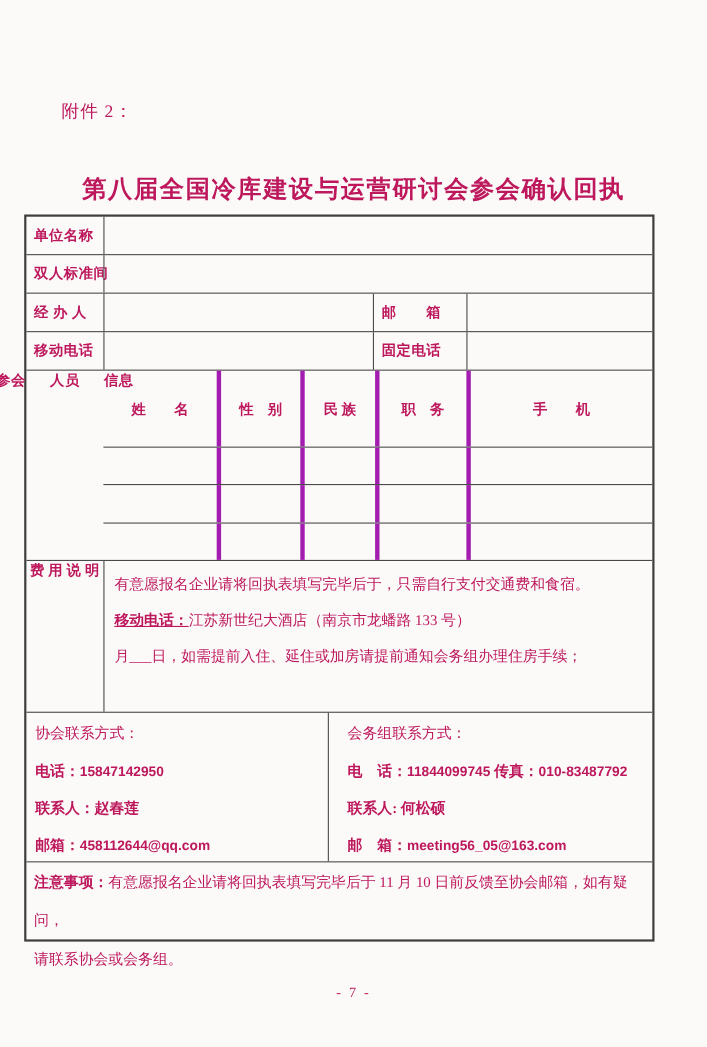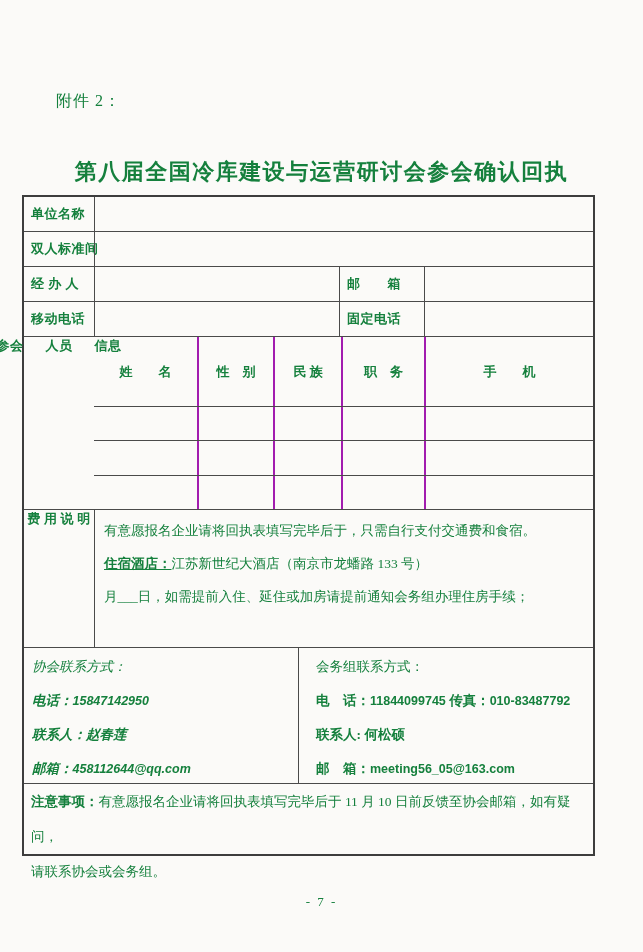--- a/index.html
+++ b/index.html
@@ -3,21 +3,21 @@
 <meta charset="utf-8">
 <style>
   * { box-sizing: border-box; margin: 0; padding: 0; }
   html,body { background:#e9e9e9; }
   .page {
     position: relative;
     width: 643px; height: 952px;
     margin: 0 auto;
     background: #fbfaf8;
     font-family: "Liberation Serif", "DejaVu Serif", serif;
-    color: #15803d;
+    color: #be185d;
     overflow: hidden;
   }
   .attachment {
     position: absolute; left: 56px; top: 91px;
     font-size: 16px; letter-spacing: 1px;
   }
   .title {
     position: absolute; top: 157px; left: 0; width: 100%;
     text-align: center; font-size: 22px; font-weight: bold;
     letter-spacing: 1.5px;
@@ -46,41 +46,41 @@
   .stack {
     display: flex; flex-direction: row; align-items: flex-start;
     justify-content: center; padding-left: 0; gap: 22px;
   }
   .stack.tight { gap: 0; justify-content: space-evenly; }
 
   .pgrid { flex: 1; display: flex; flex-direction: column; }
   .prow { display: flex; flex: 1; border-top: 1px solid #4a4a4a; }
   .prow:first-child { border-top: none; height: 69px; flex: none; }
   .pcell {
-    border-left: 2px solid #a21caf;
+    border-left: 4px solid #a21caf;
     display: flex; align-items: center; justify-content: center;
     font-weight: bold; white-space: pre;
   }
   .pcell:first-child { border-left: none; }
   .pc1 { width: 103px; flex: none; }
   .pc2 { width: 76px; flex: none; }
   .pc3 { width: 68px; flex: none; }
   .pc4 { width: 83px; flex: none; }
   .pc5 { flex: 1; }
 
   .feecontent { flex: 1; padding: 4px 9px 0 9px; font-size: 13.5px; }
   .feecontent p { line-height: 33px; white-space: pre-wrap; }
   .bold { font-weight: bold; }
   .ul { text-decoration: underline; }
   .num {
     font-family: "Liberation Sans", "DejaVu Sans", sans-serif;
     font-weight: bold; font-size: 12.5px;
   }
   .contact-cell { padding: 2px 8px 0 8px; font-size: 13.5px; }
-  .contact-cell.left { width: 274px; flex: none; font-style: italic; }
+  .contact-cell.left { width: 274px; flex: none; }
   .contact-cell.right { flex: 1; padding-left: 17px; }
   .contact-cell p { line-height: 34px; white-space: pre-wrap; }
 
   .notes-cell { flex: 1; padding: 0 10px 0 7px; font-size: 13.5px; }
   .notes-cell p { line-height: 35px; white-space: pre-wrap; }
 
   .pageno {
     position: absolute; top: 894px; left: 0; width: 100%;
     text-align: center; font-size: 13px; letter-spacing: 2px;
   }
@@ -160,21 +160,21 @@
 
     <div class="row r-fee">
       <div class="cell lab w-lab stack tight">
         <span>费</span>
         <span>用</span>
         <span>说</span>
         <span>明</span>
       </div>
       <div class="cell feecontent">
         <p><span>有意愿报名企业请将回执表填写完毕后于，只需自行支付交通费和食宿。</span></p>
-        <p><span class="bold ul">住宿酒店：</span><span>江苏新世纪大酒店（南京市龙蟠路 133 号）</span></p>
+        <p><span class="bold ul">移动电话：</span><span>江苏新世纪大酒店（南京市龙蟠路 133 号）</span></p>
         <p><span>月___日，如需提前入住、延住或加房请提前通知会务组办理住房手续；</span></p>
       </div>
     </div>
 
     <div class="row r-contact">
       <div class="cell contact-cell left">
         <p>协会联系方式：</p>
         <p><span class="bold">电话：</span><span class="num">15847142950</span></p>
         <p><span class="bold">联系人：</span><span class="bold">赵春莲</span></p>
         <p><span class="bold">邮箱：</span><span class="num">458112644@qq.com</span></p>

